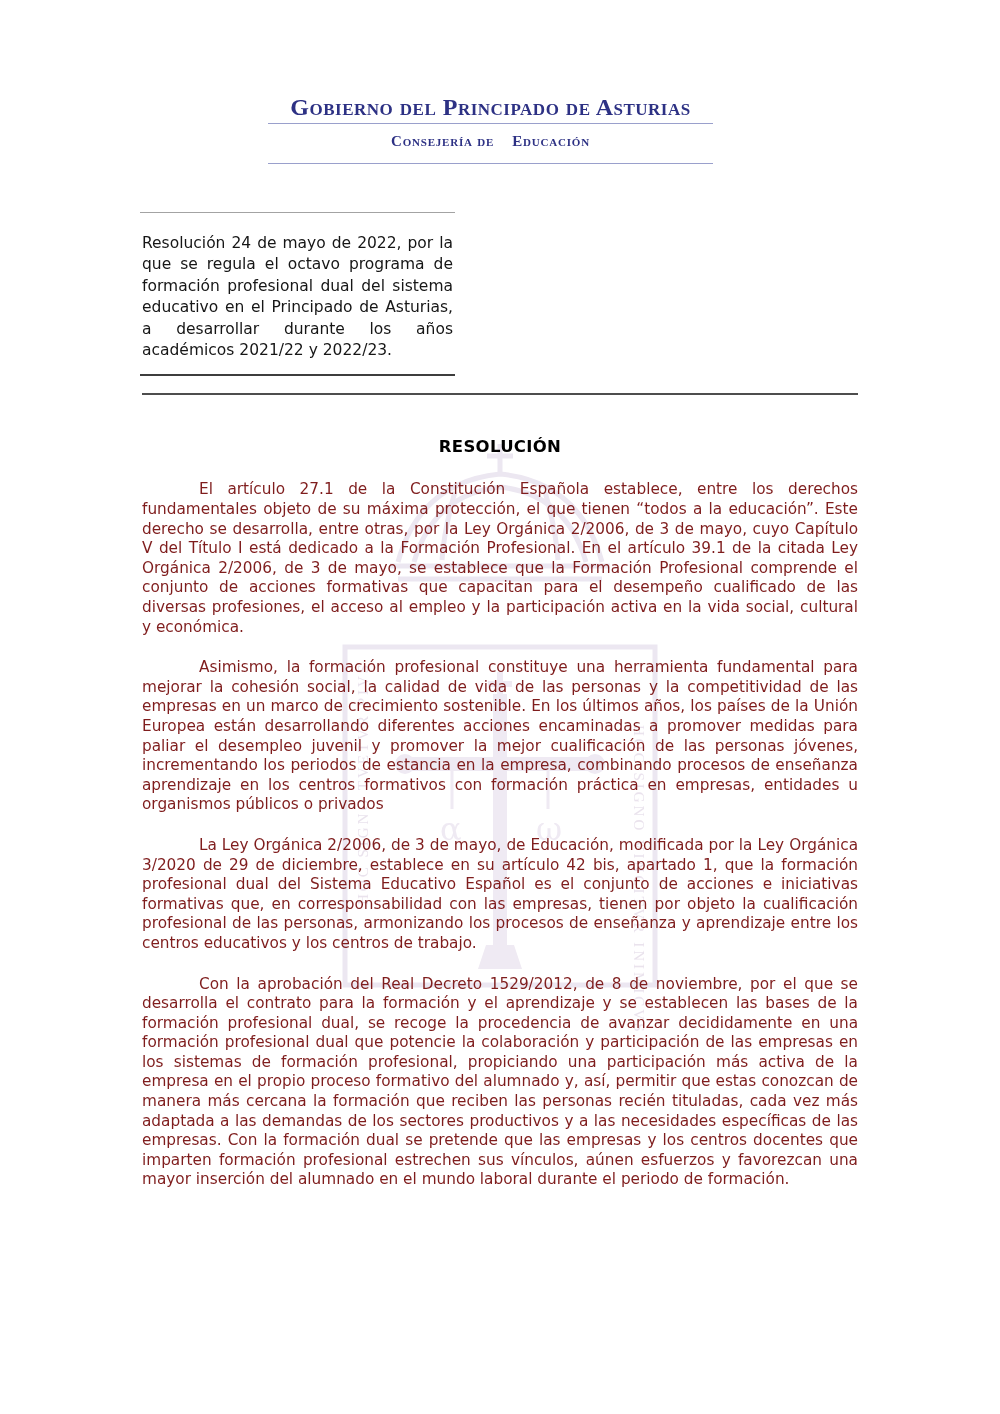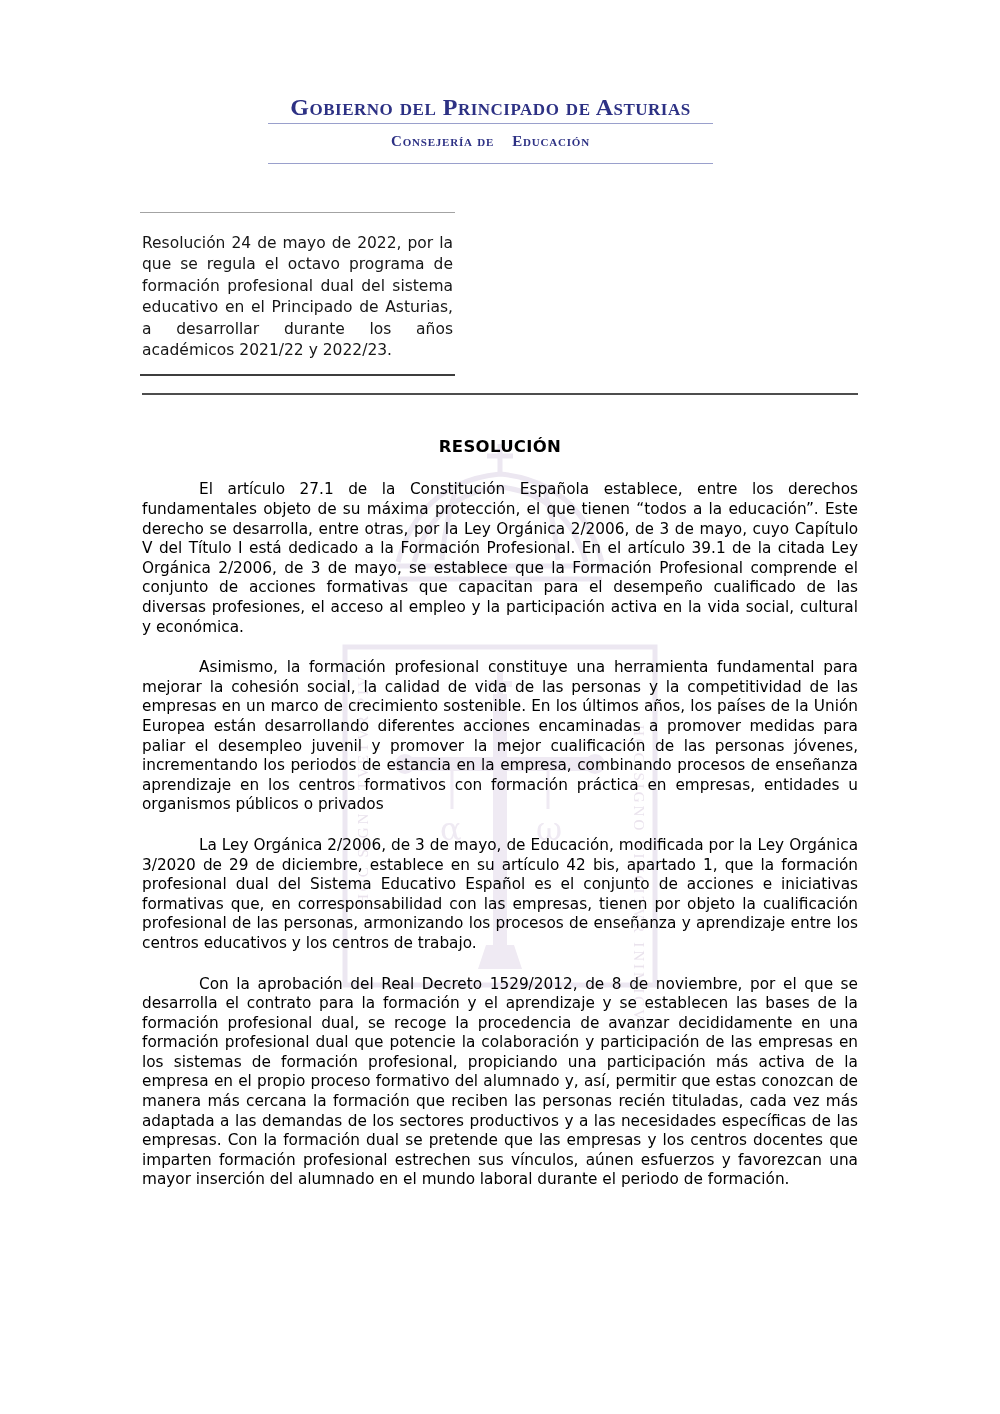--- a/index.html
+++ b/index.html
@@ -71,21 +71,21 @@
     font-weight:bold;color:#000;
     text-align:center;letter-spacing:0.3px;
   }
   
   .paras{margin-top:24px;}
   .paras p{
     margin:0 0 21px 0;
     font-size:15.3px;line-height:19.6px;
     text-align:justify;
     text-indent:57px;
-    color:#000000;
+    color:#7f1d1d;
     hyphens:none;
   }
 </style>
 </head>
 <body>
 
 <div class="page">
 
   <svg class="watermark" viewBox="0 0 1000 1414" width="1000" height="1414" aria-hidden="true">
     <g fill="none" stroke="#ece7f1" stroke-width="5">

